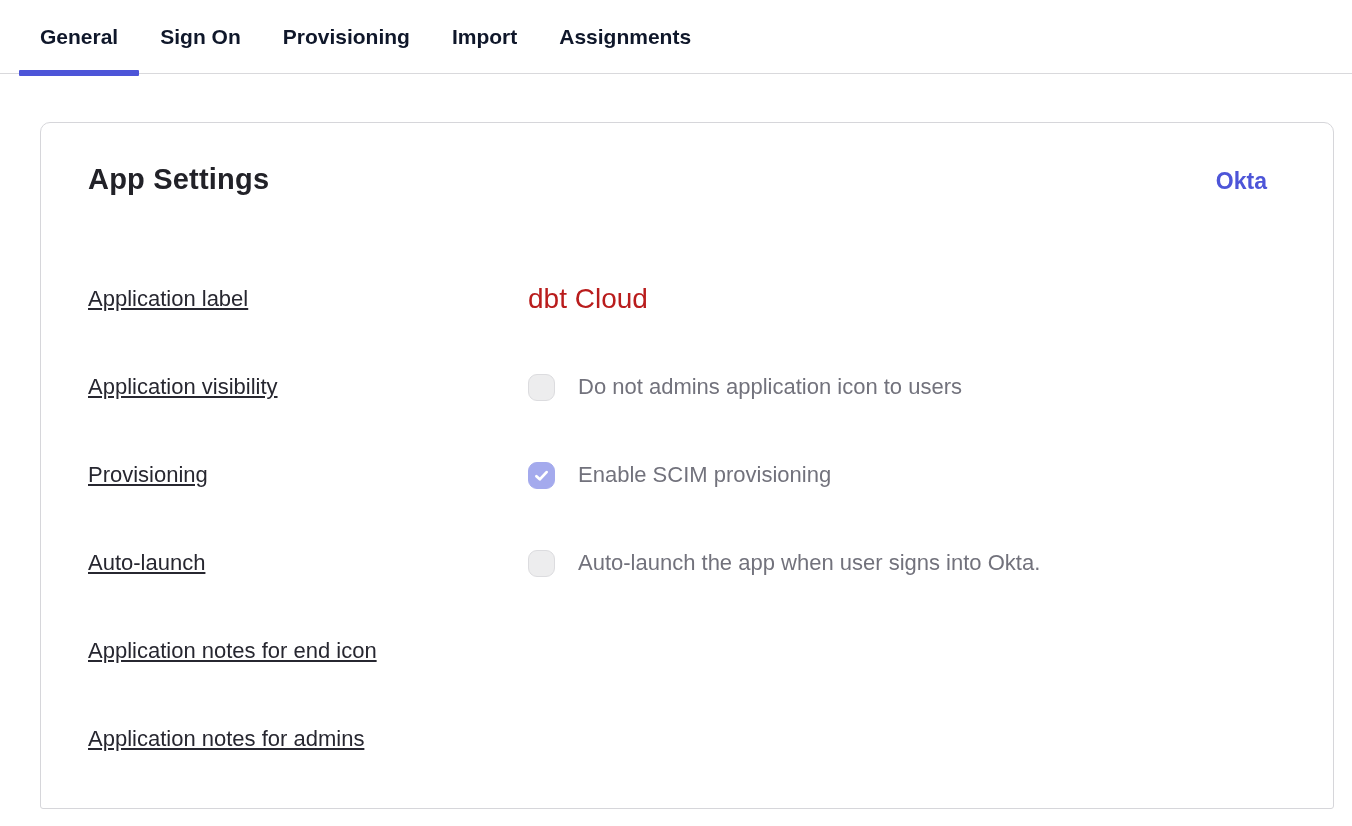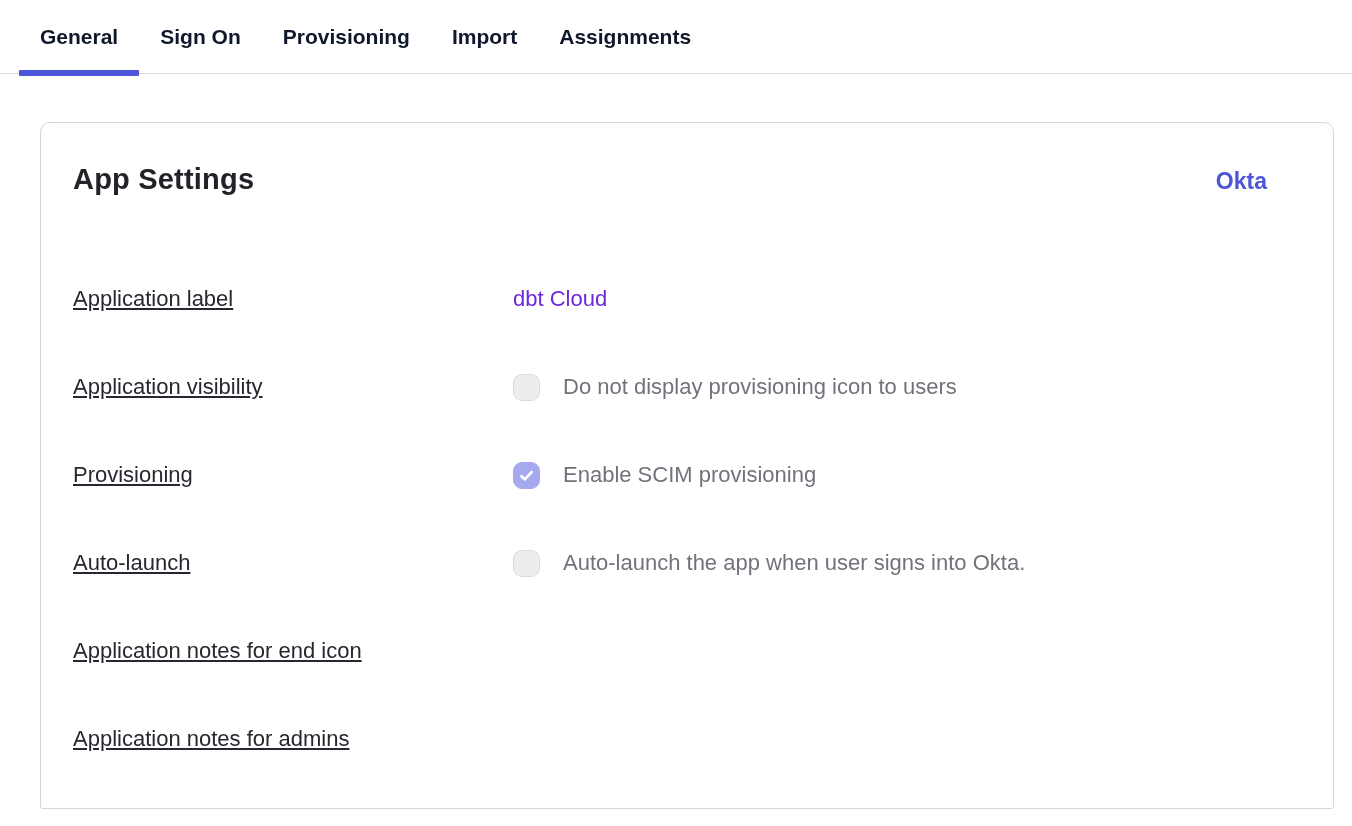--- a/index.html
+++ b/index.html
@@ -16,31 +16,31 @@
   
   .tabbar{display:flex;align-items:flex-end;padding-left:19px;border-bottom:1px solid #d9d9dc;}
   .tab{position:relative;font-size:21px;font-weight:700;color:#0f172a;
     padding:25px 21px 24px;cursor:pointer;white-space:nowrap;}
   .tab[data-active="true"]::after{content:"";position:absolute;left:0;right:0;bottom:-3px;
     height:6px;background:var(--accent);border-radius:1px;}
 
   
   .card{margin:48px 20px 0 40px;width:1294px;height:687px;background:#fff;
     border:1px solid var(--border);border-radius:10px 10px 3px 3px;
-    padding:40px 44px 52px 32px;}
+    padding:40px 44px 52px 47px;}
   .card-header{display:flex;justify-content:space-between;align-items:baseline;margin-bottom:89px;}
   .card-title{font-size:29px;font-weight:700;color:#222228;letter-spacing:.2px;}
   .edit-link{font-size:23px;font-weight:700;color:var(--accent);text-decoration:none;
     cursor:pointer;margin-right:22px;}
 
   
   .row{display:flex;align-items:center;min-height:28px;margin-bottom:60px;}
   .row:last-child{margin-bottom:0;align-items:flex-end;}
   .row-label{width:440px;flex:none;font-size:22px;color:#272730;line-height:28px;text-decoration:underline;}
-  .row-value{font-size:22px;color:#6d28d9;line-height:28px;}
+  .row-value{font-size:28px;color:#b91c1c;line-height:28px;}
   .check-group{display:flex;align-items:center;gap:23px;}
   .checkbox{width:27px;height:27px;flex:none;border-radius:9px;background:#ededee;
     border:1px solid #dcdcdf;display:flex;align-items:center;justify-content:center;cursor:pointer;}
   .checkbox[data-state="checked"]{background:var(--checkbox-checked);border-color:var(--checkbox-checked);}
   .checkbox .check{display:none;width:17px;height:17px;}
   .checkbox[data-state="checked"] .check{display:block;}
   .check-text{font-size:22px;color:var(--text-gray);line-height:28px;}
 </style>
 </head>
 <body>
@@ -63,21 +63,21 @@
     <div class="row-label">Application label</div>
     <div class="row-value">dbt Cloud</div>
   </div>
 
   <div class="row">
     <div class="row-label">Application visibility</div>
     <div class="check-group">
       <span class="checkbox" data-state="unchecked">
         
       </span>
-      <span class="check-text">Do not display provisioning icon to users</span>
+      <span class="check-text">Do not admins application icon to users</span>
     </div>
   </div>
 
   <div class="row">
     <div class="row-label">Provisioning</div>
     <div class="check-group">
       <span class="checkbox" data-state="checked">
         <svg class="check" viewBox="0 0 16 16">
           <polyline points="3.2,8.6 6.4,11.6 12.8,4.8" fill="none" stroke="#ffffff" stroke-width="2.6" stroke-linecap="round" stroke-linejoin="round"></polyline>
         </svg>

